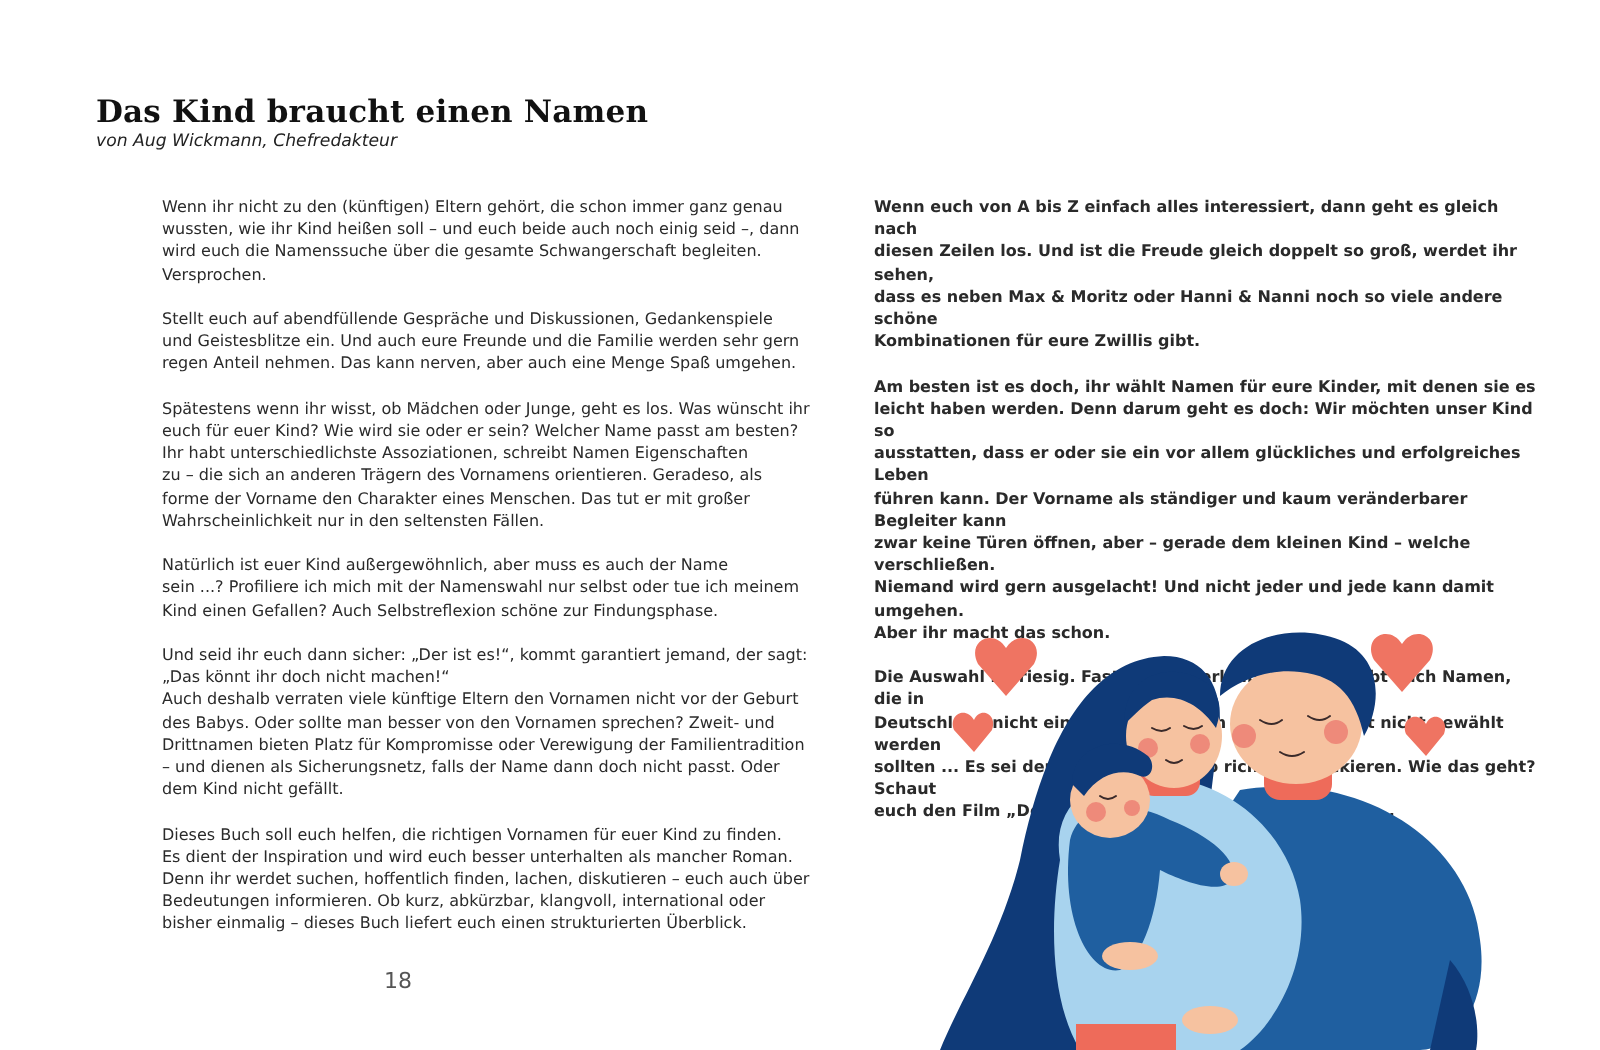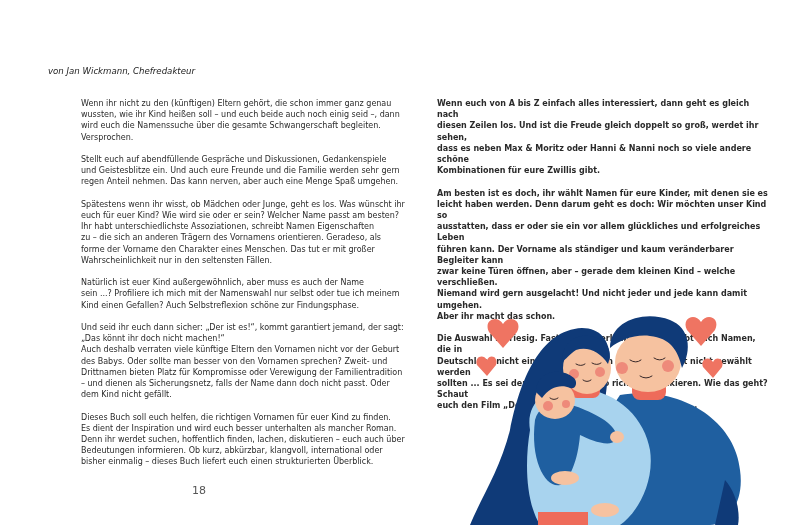--- a/index.html
+++ b/index.html
@@ -15,21 +15,22 @@
   .body p { margin:0 0 11.2px 0; white-space:pre-line; }
   .right-body { position:absolute; left:37px; top:98px; width:335px; font-size:8px; line-height:11.2px;font-weight:bold; }
   .right-body p { margin:0 0 11.2px 0; white-space:pre-line; }
   .page-number { position:absolute; left:192px; top:484px; font-size:11px; color:#555; }
   .illustration { position:absolute; left:470px; top:300px; width:280px; height:225px; }
 </style>
 </head>
 <body>
 
 <div class="page page-left">
-  <div class="byline">von Jan Wickmann, Chefredakteur</div>
+  <h1 class="title">Das Kind braucht einen Namen</h1>
+  <div class="byline">von Aug Wickmann, Chefredakteur</div>
   <div class="body">
     <p>Wenn ihr nicht zu den (künftigen) Eltern gehört, die schon immer ganz genau
 wussten, wie ihr Kind heißen soll – und euch beide auch noch einig seid –, dann
 wird euch die Namenssuche über die gesamte Schwangerschaft begleiten.
 Versprochen.</p>
     <p>Stellt euch auf abendfüllende Gespräche und Diskussionen, Gedankenspiele
 und Geistesblitze ein. Und auch eure Freunde und die Familie werden sehr gern
 regen Anteil nehmen. Das kann nerven, aber auch eine Menge Spaß umgehen.</p>
     <p>Spätestens wenn ihr wisst, ob Mädchen oder Junge, geht es los. Was wünscht ihr
 euch für euer Kind? Wie wird sie oder er sein? Welcher Name passt am besten?

